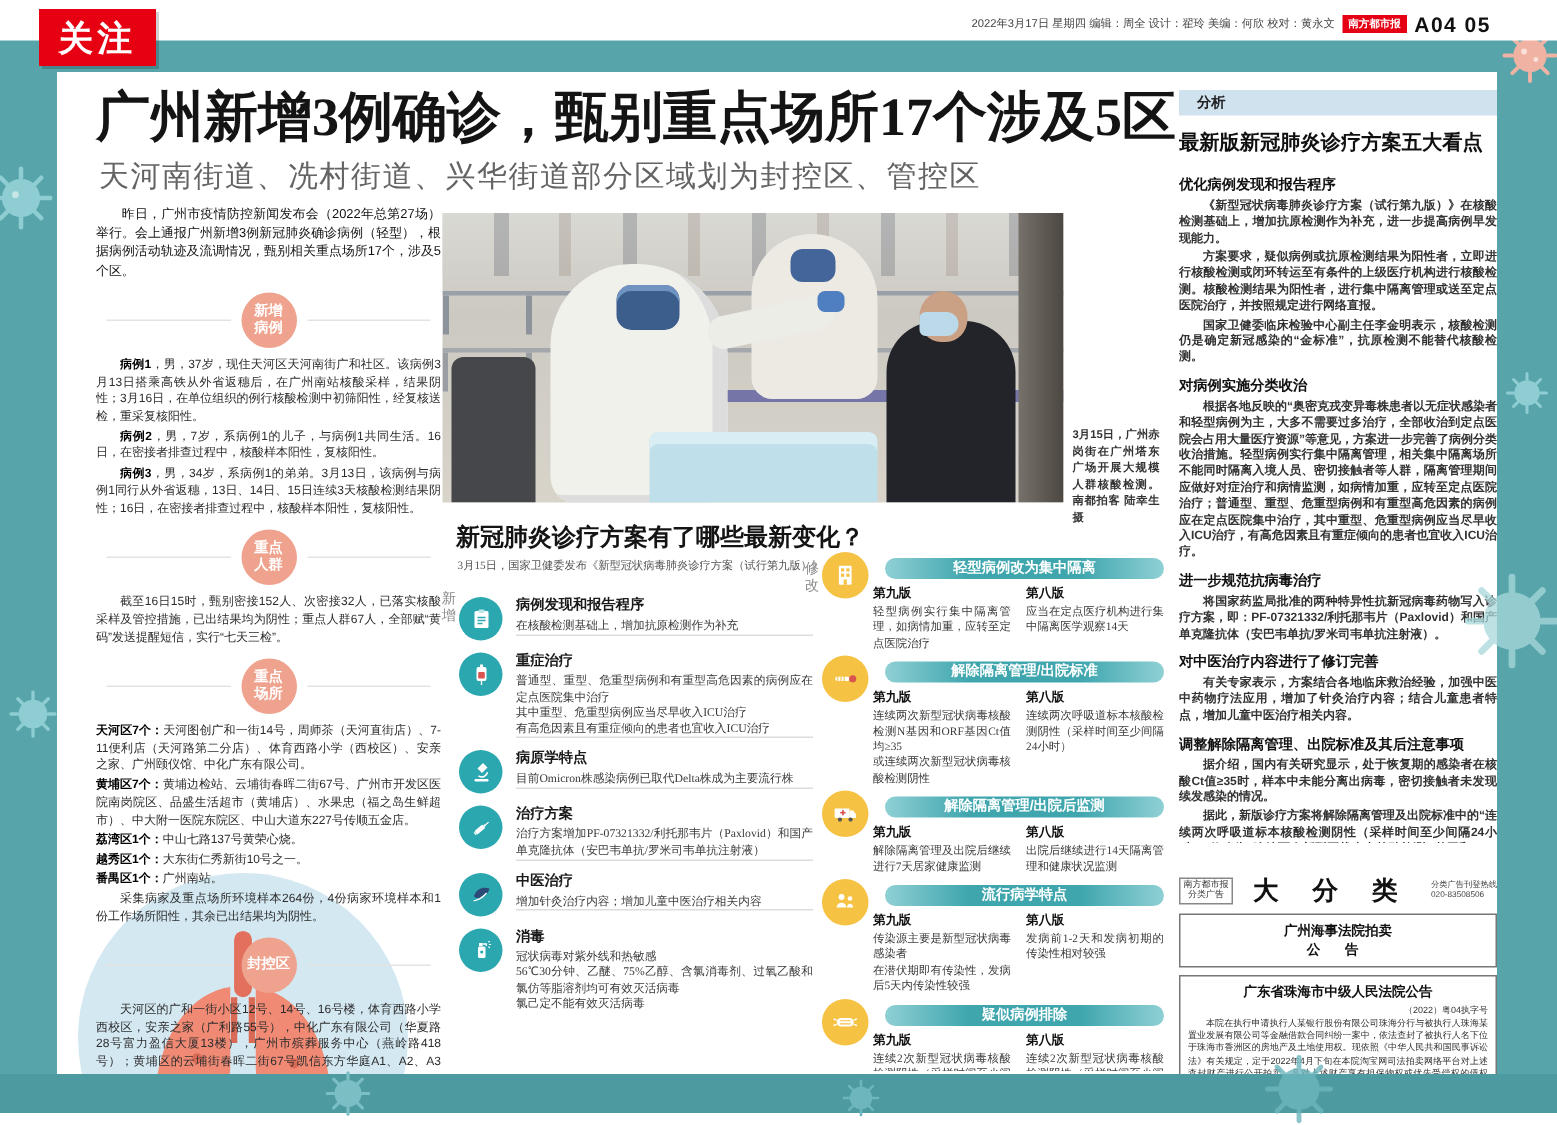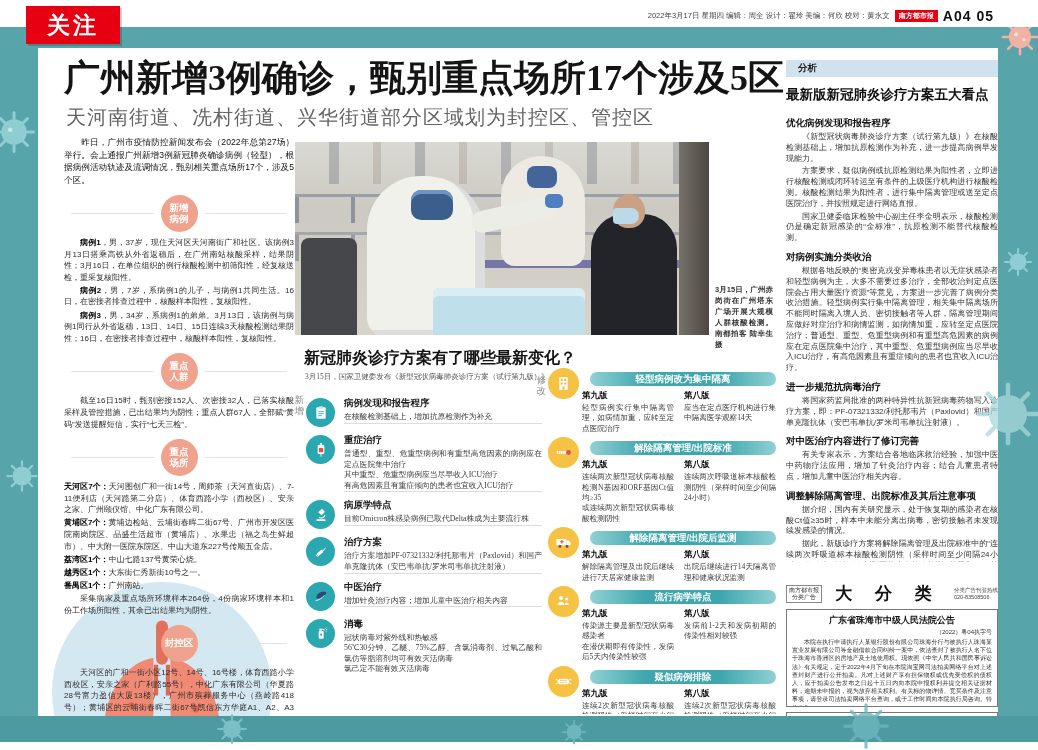--- a/index.html
+++ b/index.html
@@ -3,21 +3,21 @@
 <meta charset="utf-8">
 <style>
   html,body{margin:0;padding:0;background:#e8e8e8;}
   .page{position:relative;width:1038px;height:750px;background:#57a5ab;overflow:hidden;
         font-family:"Liberation Sans",sans-serif;color:#222;}
   
   .topbar{position:absolute;left:0;top:0;width:1038px;height:27px;background:#fff;z-index:6;}
   .meta{position:absolute;right:44px;top:8px;font-size:7.5px;color:#444;z-index:7;display:flex;align-items:center;gap:5px;white-space:nowrap;}
   .brandbadge{background:#e60014;color:#fff;font-size:7px;padding:1px 4px;font-weight:bold;}
   .pageno{font-size:14px;font-weight:900;color:#111;letter-spacing:1px;}
-  .focusbox{position:absolute;left:26px;top:6px;width:94px;height:38px;background:#e60012;color:#fff;
+  .focusbox{position:absolute;left:26px;top:6px;width:78px;height:38px;background:#e60012;color:#fff;
             display:flex;align-items:center;justify-content:center;font-size:23px;font-weight:900;
             letter-spacing:3px;z-index:8;box-shadow:2px 2px 0 rgba(0,0,0,.18);}
   
   .card{position:absolute;left:38px;top:48px;width:960px;height:670px;background:#fff;overflow:hidden;z-index:3;}
   .headline{position:absolute;left:26px;top:6px;width:720px;font-size:36px;font-weight:900;color:#141414;letter-spacing:0;font-family:Liberation Serif, serif;}
   .subhead{position:absolute;left:28px;top:56px;width:700px;font-size:20px;color:#646464;letter-spacing:1px;}
   
   .leftcol{position:absolute;left:26px;top:88px;width:230px;height:578px;overflow:hidden;z-index:2;}
   .intro{font-size:8.6px;line-height:12.5px;text-align:justify;text-indent:2em;color:#111;margin:0 0 2px;}
   .badge-row{display:flex;align-items:center;margin:9px 0 5px;}
@@ -70,21 +70,21 @@
             font-size:9.5px;font-weight:bold;background:linear-gradient(90deg,#8fd0d4,#3fa6ae 30%,#3fa6ae 70%,#8fd0d4);}
   .m-cols{display:flex;gap:10px;margin:4px 0 0 34px;}
   .m-col{flex:1;}
   .m-ver{font-size:8.5px;font-weight:bold;color:#111;margin-bottom:1px;}
   .m-line{font-size:7.6px;line-height:10.4px;color:#3a3a3a;text-align:justify;font-family:"Liberation Serif",serif;}
   
   .analysis{position:absolute;left:748px;top:12px;width:212px;height:656px;overflow:hidden;}
   .kicker{background:#cfe2ee;font-size:9.5px;font-weight:bold;color:#222;padding:2px 12px;width:206px;}
   .an-head{font-size:13.5px;font-weight:900;color:#101010;margin:9px 0 6px;}
   .an-sub{font-size:9.5px;font-weight:bold;color:#111;margin:7px 0 2px;}
-  .an-p{font-size:8px;line-height:10.8px;text-align:justify;text-indent:2em;color:#333;margin:0 0 2px;}
+  .an-p{font-size:8px;line-height:10.8px;text-align:justify;text-indent:2em;color:#333;margin:0 0 2px;font-weight:bold;}
   .antext{height:452px;overflow:hidden;}
   
   .adblock{margin-top:20px;}
   .adhead{display:flex;align-items:center;justify-content:space-between;margin-bottom:4px;}
   .adlogo{font-size:6px;line-height:7px;color:#333;border:1px solid #888;padding:1px 2px;white-space:pre-line;text-align:center;}
   .adbrand{font-size:17px;font-weight:900;letter-spacing:9px;color:#111;}
   .adnote{font-size:5.5px;line-height:7px;color:#444;white-space:pre-line;text-align:left;}
   .notice{border:1px solid #777;padding:4px 5px;margin-bottom:5px;background:#fff;overflow:hidden;}
   .nt-title{font-size:9px;font-weight:bold;text-align:center;color:#111;}
   .nt-sub{font-size:9px;font-weight:bold;text-align:center;letter-spacing:7px;color:#111;}
@@ -502,30 +502,30 @@
       </div>
 
       <div class="adblock">
         <div class="adhead">
           <span class="adlogo">南方都市报
 分类广告</span>
           <span class="adbrand">大 分 类</span>
           <span class="adnote">分类广告刊登热线
 020-83508506</span>
         </div>
+        <div class="notice">
+          <div class="nt-title">广州海事法院拍卖</div>
+          <div class="nt-sub">公 告</div>
+
+        </div>
         <div class="notice nt1">
           <div class="nt-title">广东省珠海市中级人民法院公告</div>
           <div class="nt-ref">（2022）粤04执字号</div>
           <div class="nt-body">本院在执行申请执行人某银行股份有限公司珠海分行与被执行人珠海某置业发展有限公司等金融借款合同纠纷一案中，依法查封了被执行人名下位于珠海市香洲区的房地产及土地使用权。现依照《中华人民共和国民事诉讼法》有关规定，定于2022年4月下旬在本院淘宝网司法拍卖网络平台对上述查封财产进行公开拍卖。凡对上述财产享有担保物权或优先受偿权的债权人，应于拍卖公告发布之日起十五日内向本院申报权利并提交相关证据材料，逾期未申报的，视为放弃相关权利。有关标的物详情、竞买条件及注意事项，请登录司法拍卖网络平台查询，或于工作时间向本院执行局咨询。特此公告。</div>
         </div>
-        <div class="notice">
-          <div class="nt-title">广州海事法院拍卖</div>
-          <div class="nt-sub">公 告</div>
-
-        </div>
       </div>
     </div>
   </div>
 
   <div class="band"></div>
   <svg class="virus" style="left:215px;top:712px;width:34px;height:34px;z-index:6;" viewBox="0 0 64 64">
       <g stroke="#7bbfc4" stroke-width="4" stroke-linecap="round">
         <line x1="32" y1="6" x2="32" y2="14"></line>
         <line x1="32" y1="50" x2="32" y2="58"></line>
         <line x1="6" y1="32" x2="14" y2="32"></line>

